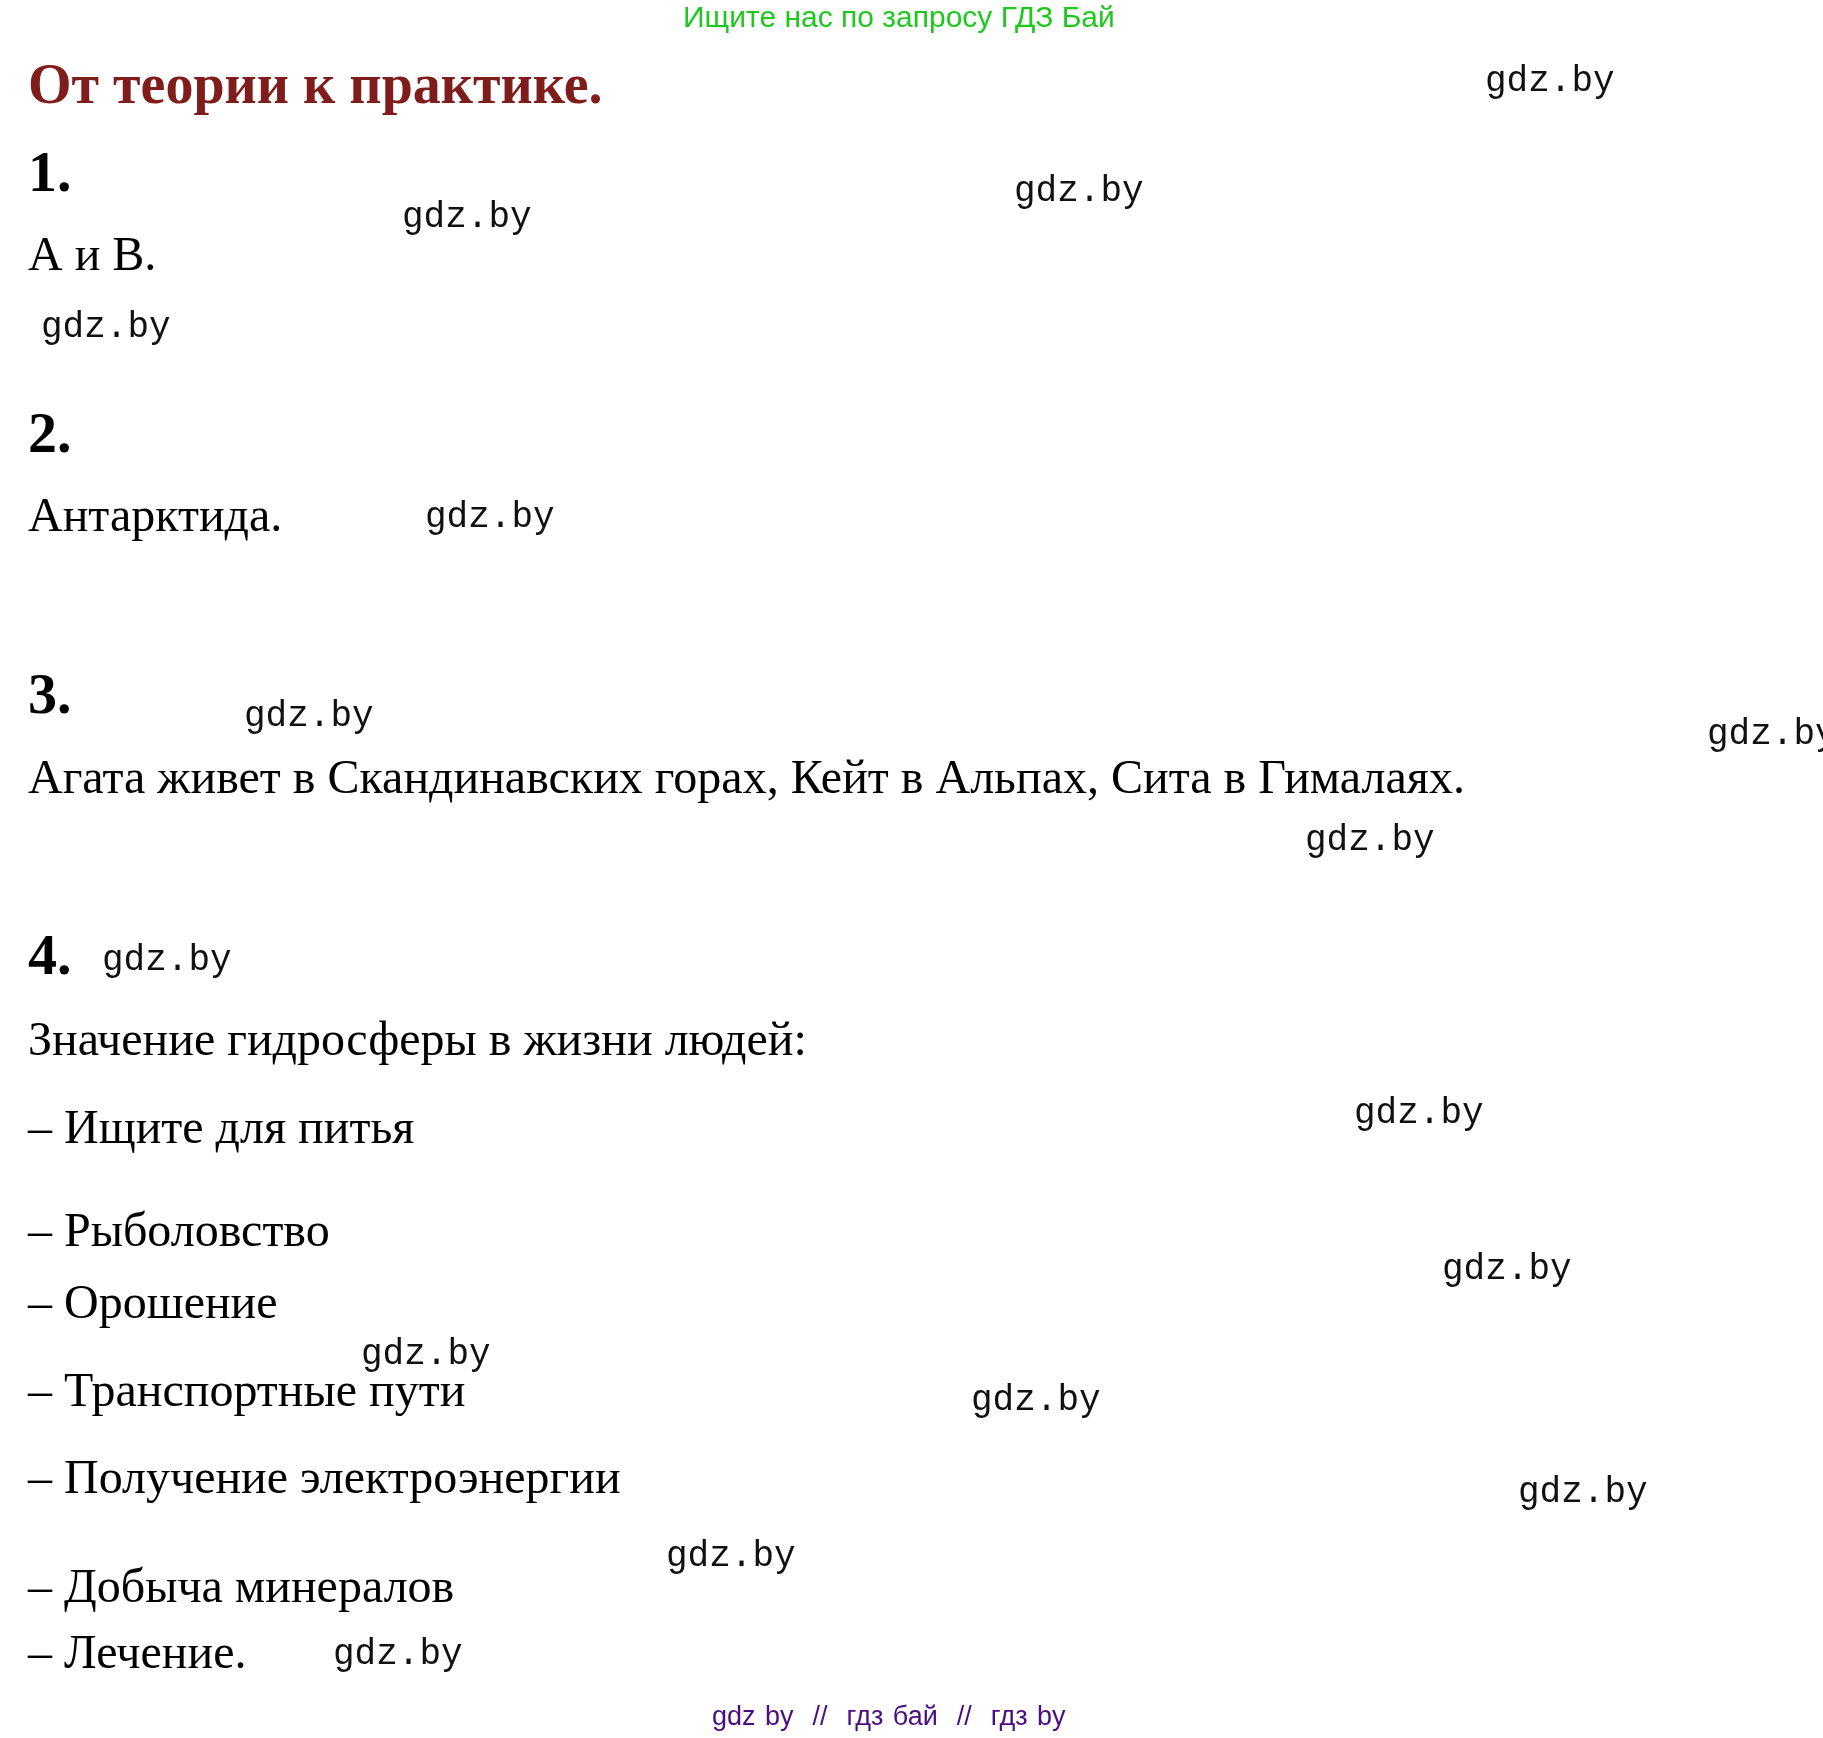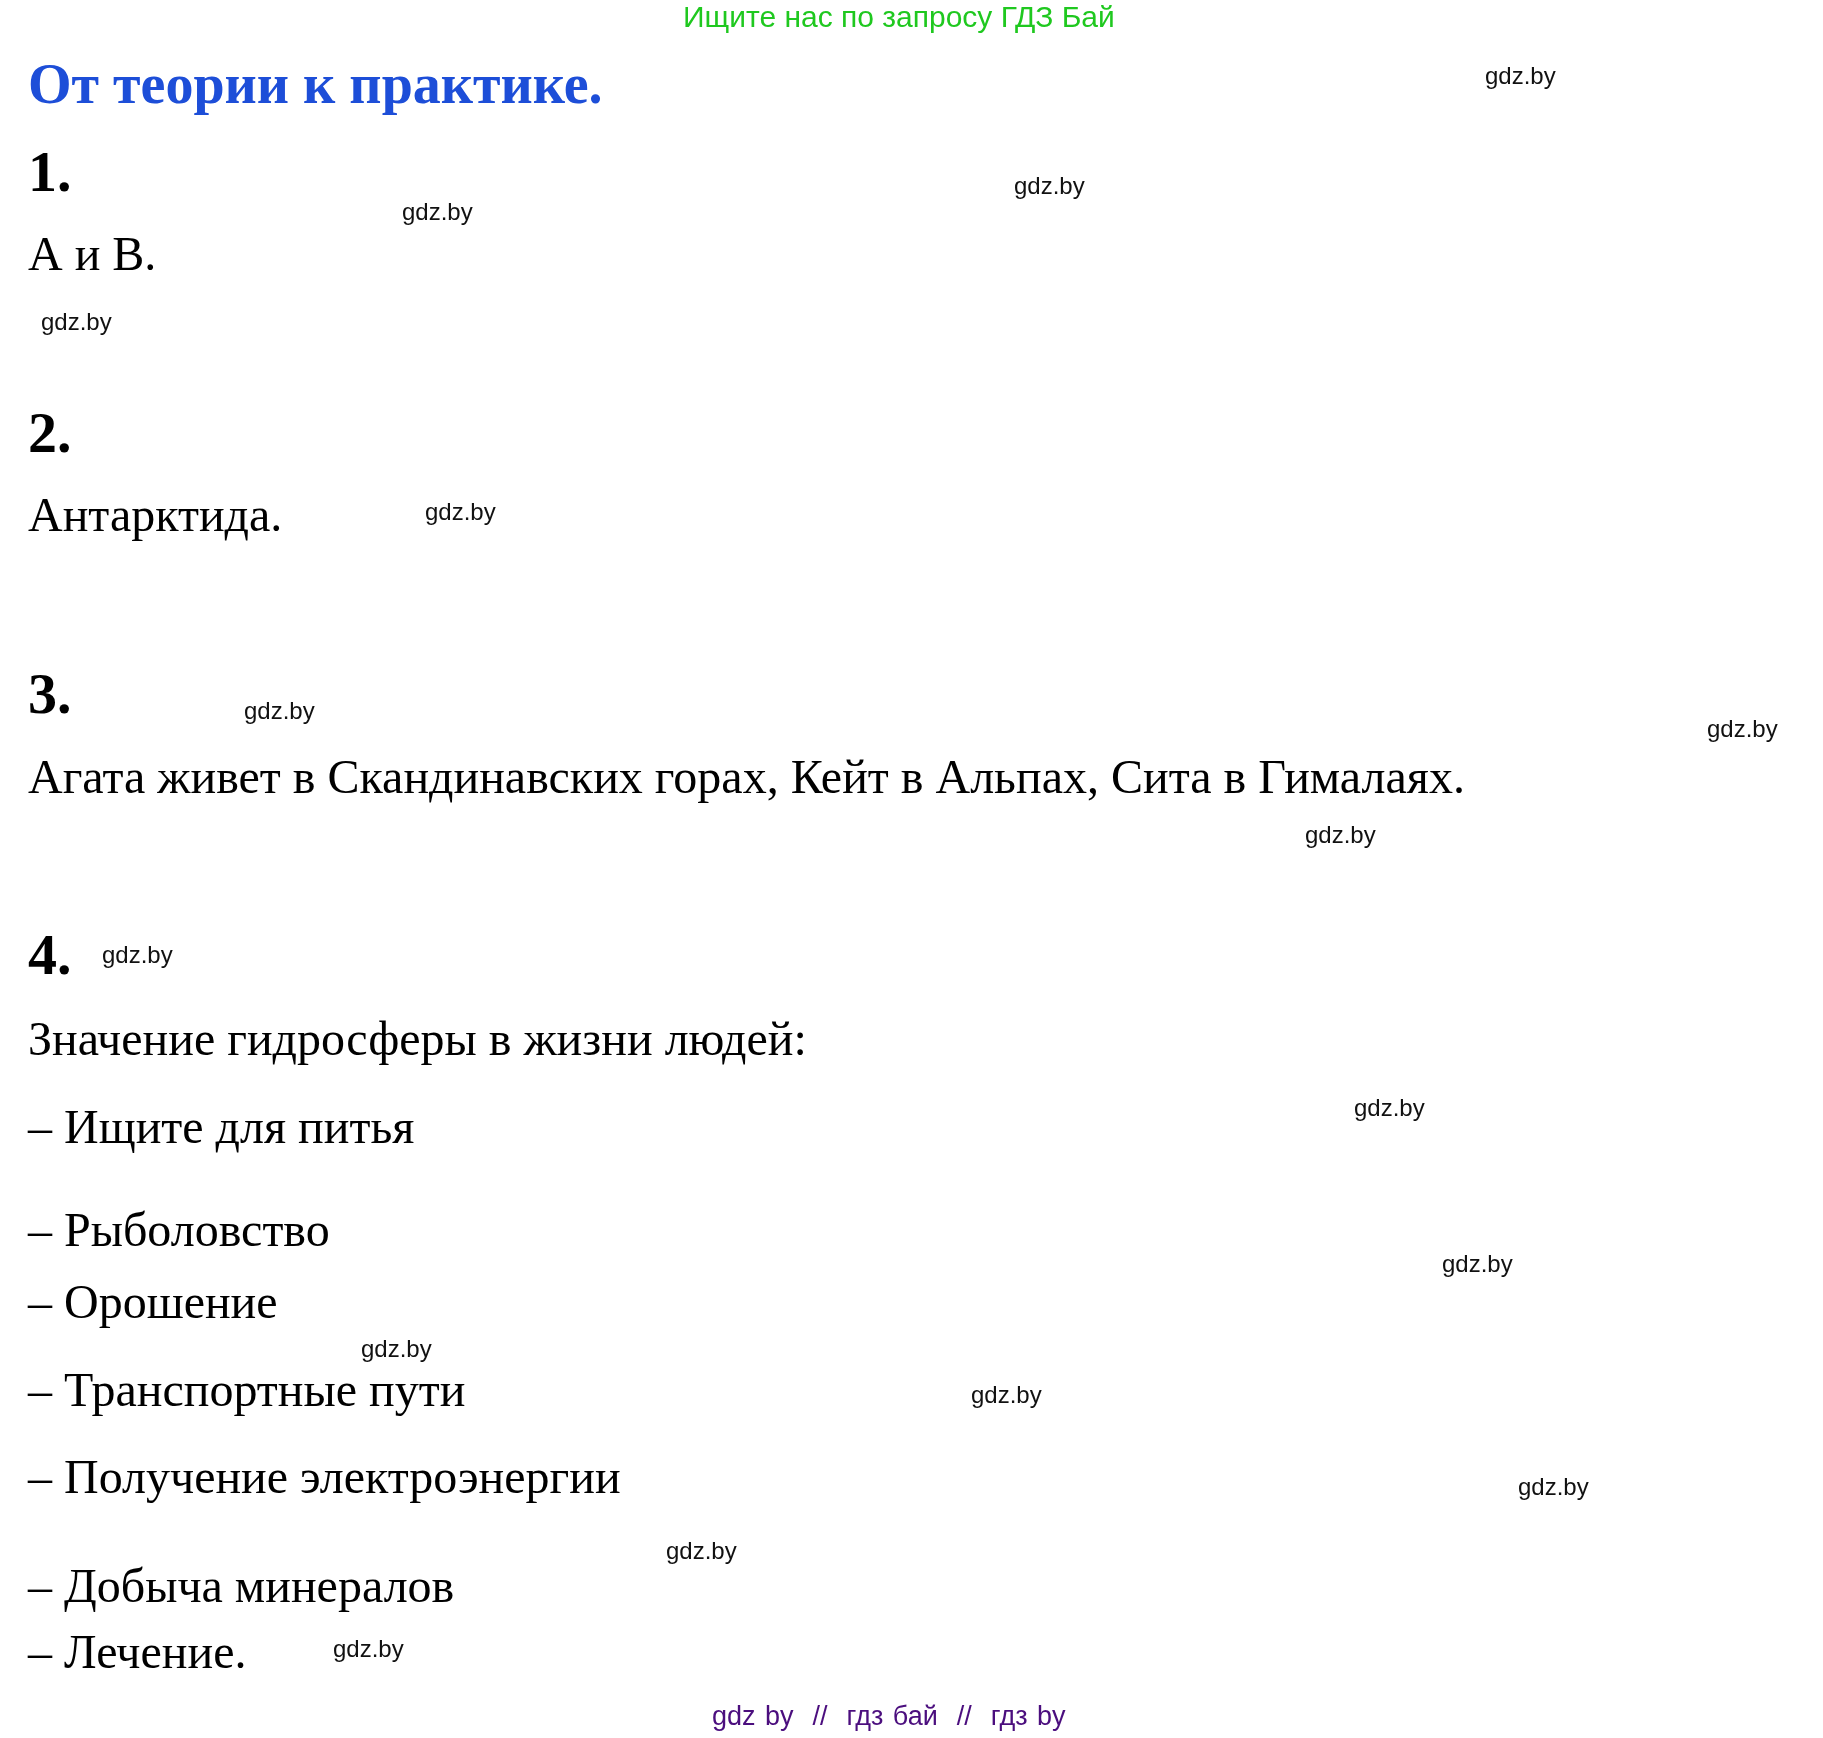--- a/index.html
+++ b/index.html
@@ -21,36 +21,36 @@
     }
     .promo {
       font-family: "Liberation Sans", sans-serif;
       font-size: 30px;
       color: #1fc81f;
     }
     .title {
       font-family: "Liberation Serif", serif;
       font-weight: bold;
       font-size: 56px;
-      color: #1d4ed8;
+      color: #7f1d1d;
     }
     .num {
       font-family: "Liberation Serif", serif;
       font-weight: bold;
       font-size: 58px;
       color: #000000;
     }
     .body-text {
       font-family: "Liberation Serif", serif;
       font-size: 48px;
       color: #000000;
     }
     .wm {
-      font-family: Liberation Sans, sans-serif;
-      font-size: 24px;
+      font-family: Liberation Mono, monospace;
+      font-size: 36px;
       color: #111111;
     }
     .footer {
       font-family: "Liberation Sans", sans-serif;
       font-size: 27px;
       color: #4b0e7e;
       word-spacing: 2px;
     }
   </style>
 </head>

